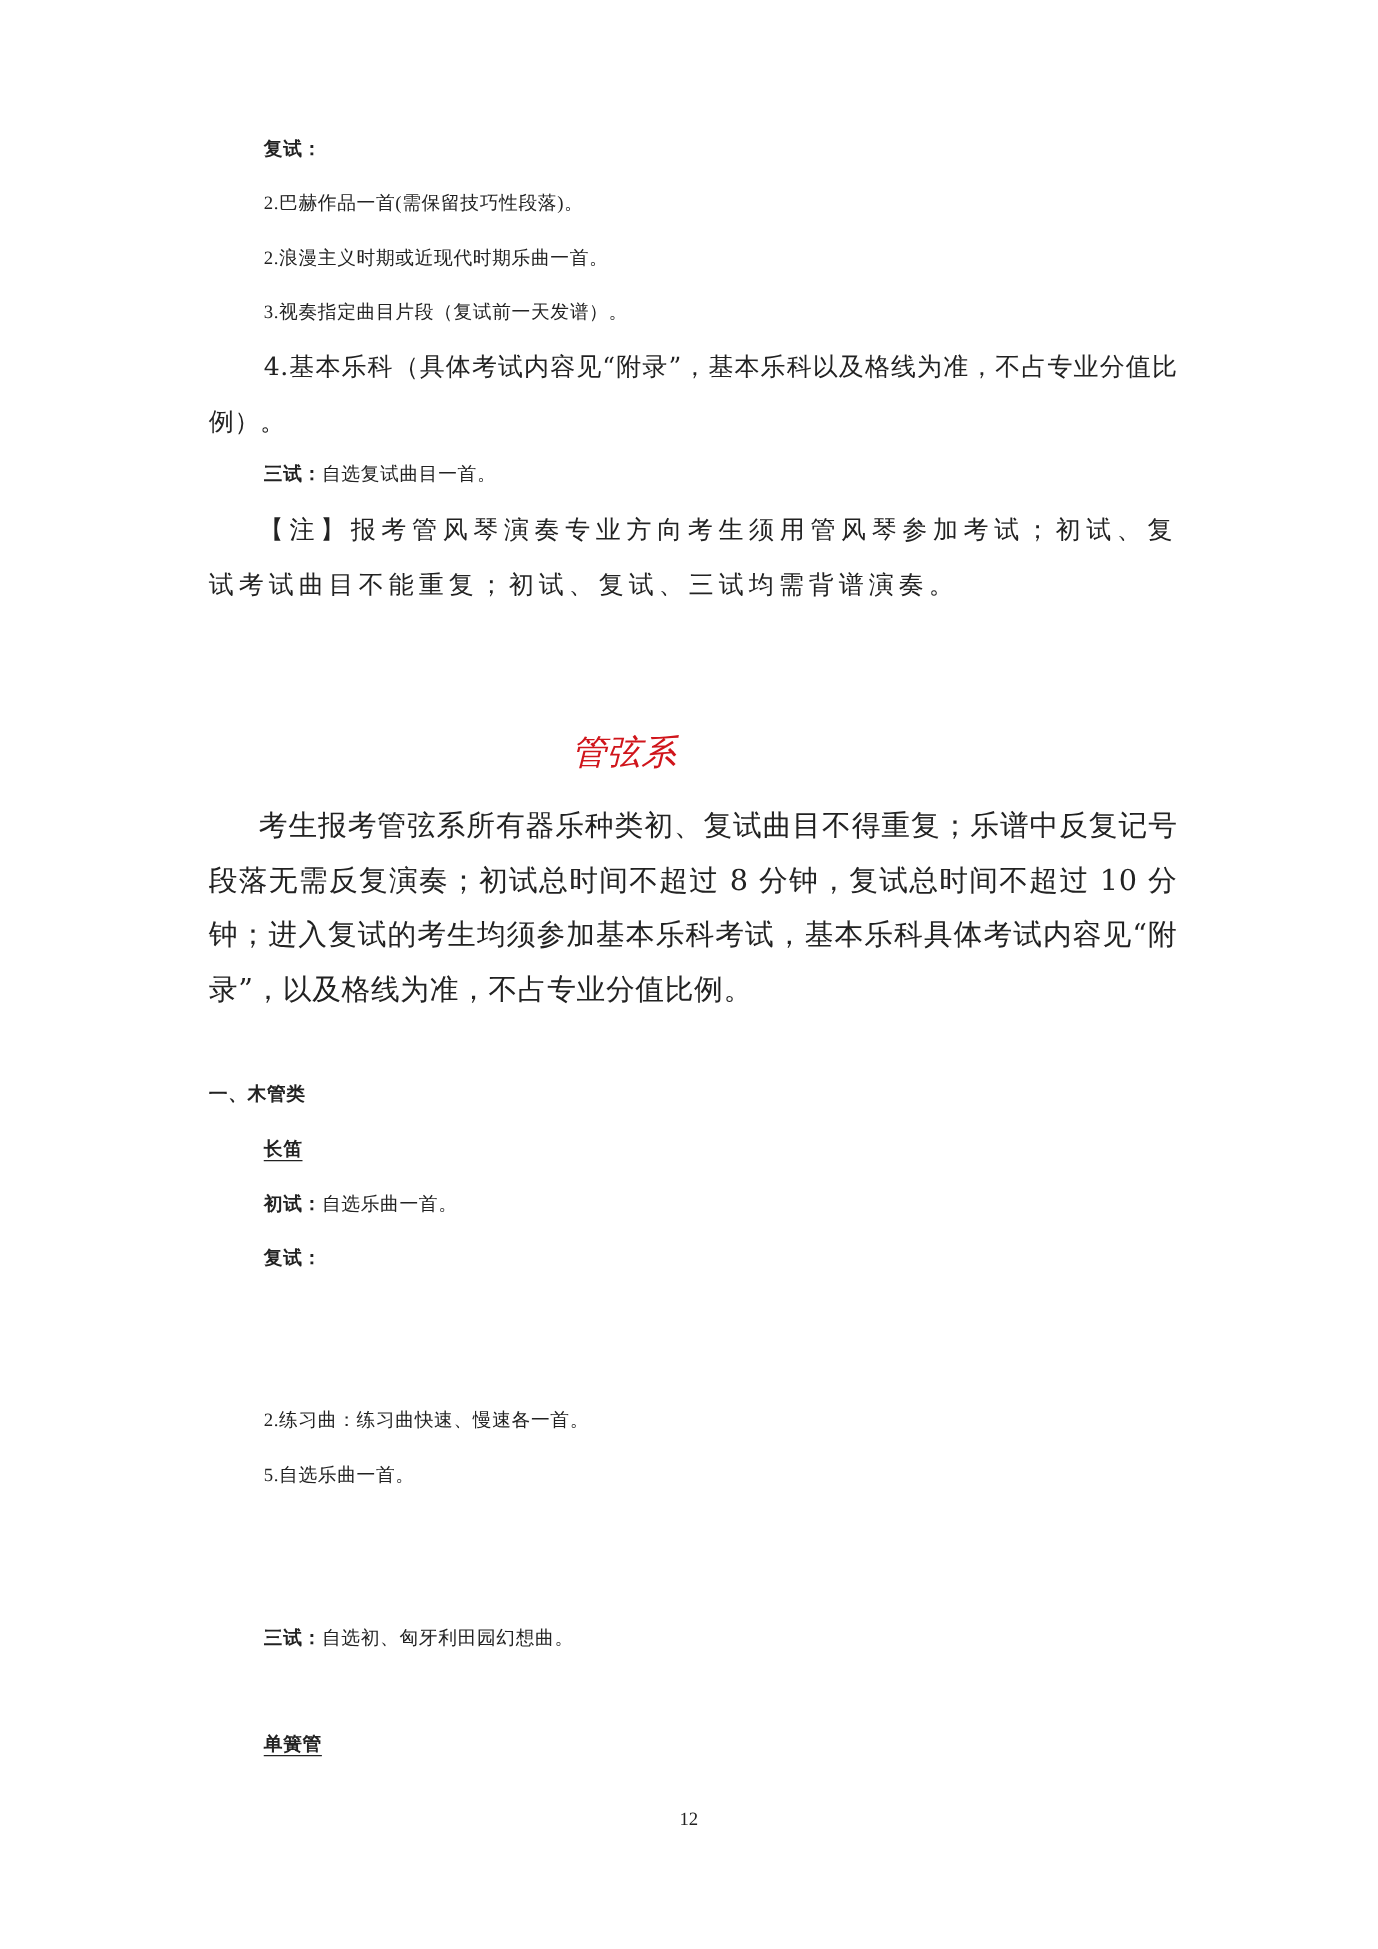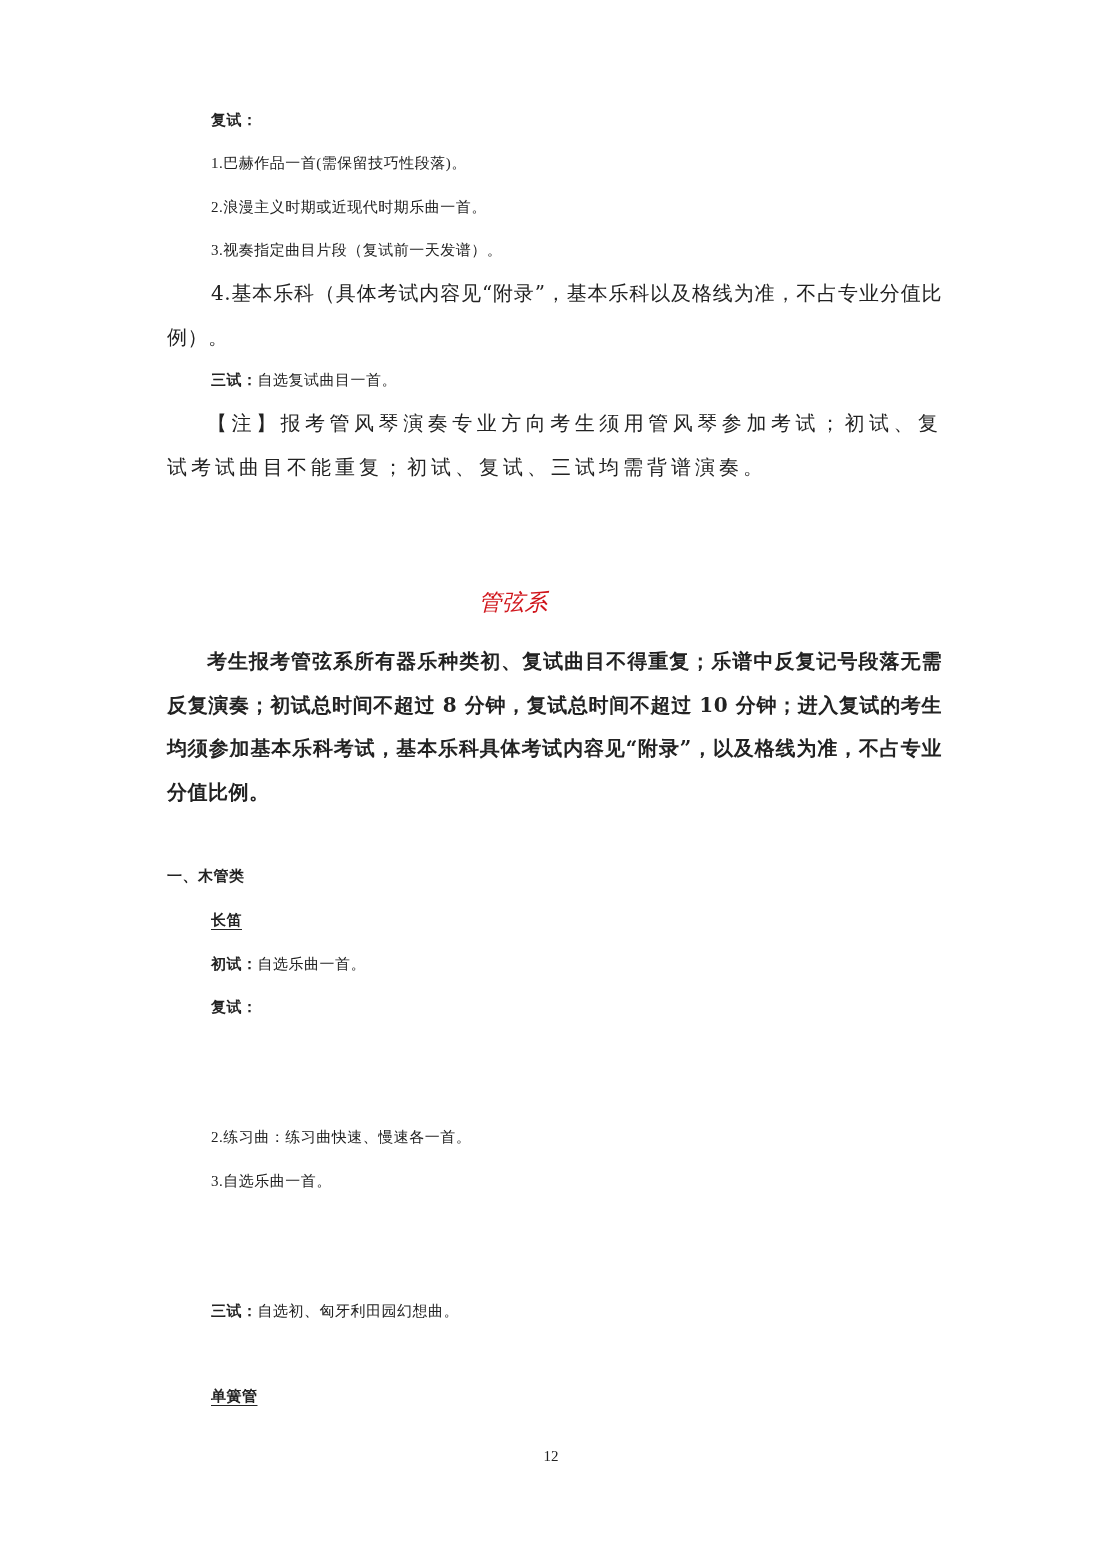--- a/index.html
+++ b/index.html
@@ -4,38 +4,38 @@
 <style>
   html, body { margin: 0; padding: 0; background: #ffffff; }
   body { width: 1102px; height: 1559px; position: relative; overflow: hidden;
          font-family: "DejaVu Serif", "Liberation Serif", serif; color: #222; }
   .page { position: absolute; left: 0; top: 0; width: 1102px; height: 1559px; }
   .line { position: absolute; left: 167px; font-size: 15px; line-height: 28px; white-space: nowrap; letter-spacing: 0.5px; font-family: Liberation Serif, serif; }
   .ind { left: 211px; }
   .bold { font-weight: bold; }
   .u { text-decoration: underline; text-underline-offset: 4px; }
   .title { position: absolute; left: 0; width: 998px; top: 580px; text-align: center;
-           font-size: 23px; font-style: italic; color: #d0151b; line-height: 44px;
-           font-family: "DejaVu Sans", sans-serif; margin-left: 14px; }
-  .para { position: absolute; left: 167px; width: 775px; font-size: 20px; font-weight: bold;
+           font-size: 28px; font-style: italic; color: #d0151b; line-height: 44px;
+           font-family: "DejaVu Sans", sans-serif; }
+  .para { position: absolute; left: 167px; width: 775px; font-size: 23px; font-weight: normal;
           line-height: 43.5px; text-align: justify; text-indent: 40px; letter-spacing: 0.5px; }
   .note { position: absolute; left: 167px; width: 775px; font-size: 20px; line-height: 43.5px;
           text-indent: 40px; letter-spacing: 4px; text-align: justify; }
   .wrap { position: absolute; left: 167px; width: 775px; font-size: 20px; line-height: 43.5px;
           text-indent: 44px; text-align: justify; letter-spacing: 0.5px; }
   .pgno { position: absolute; top: 1448px; left: 0; width: 1102px; text-align: center; font-size: 15px;
           font-family: "Liberation Serif", serif; }
 </style>
 </head>
 <body>
 
 <div class="page">
 
   <div class="line ind bold" style="top:106px">复试：</div>
-  <div class="line ind" style="top:149px">1.巴赫作品一首(需保留技巧性段落)。</div>
+  <div class="line ind" style="top:149px">2.巴赫作品一首(需保留技巧性段落)。</div>
   <div class="line ind" style="top:193px">2.浪漫主义时期或近现代时期乐曲一首。</div>
   <div class="line ind" style="top:236px">3.视奏指定曲目片段（复试前一天发谱）。</div>
   <div class="wrap" style="top:272px">4.基本乐科（具体考试内容见“附录”，基本乐科以及格线为准，不占专业分值比例）。</div>
 
   <div class="line ind" style="top:366px">
     <span class="bold">三试：</span><span>自选复试曲目一首。</span>
   </div>
 
   <div class="note" style="top:402px">【注】报考管风琴演奏专业方向考生须用管风琴参加考试；初试、复试考试曲目不能重复；初试、复试、三试均需背谱演奏。</div>
 
@@ -45,21 +45,21 @@
 
   <div class="line bold" style="top:862px">一、木管类</div>
   <div class="line ind bold u" style="top:906px">长笛</div>
 
   <div class="line ind" style="top:950px">
     <span class="bold">初试：</span><span>自选乐曲一首。</span>
   </div>
   <div class="line ind bold" style="top:993px">复试：</div>
 
   <div class="line ind" style="top:1123px">2.练习曲：练习曲快速、慢速各一首。</div>
-  <div class="line ind" style="top:1167px">3.自选乐曲一首。</div>
+  <div class="line ind" style="top:1167px">5.自选乐曲一首。</div>
 
   <div class="line ind" style="top:1297px">
     <span class="bold">三试：</span><span>自选初、匈牙利田园幻想曲。</span>
   </div>
 
   <div class="line ind bold u" style="top:1382px">单簧管</div>
 
   <div class="pgno">12</div>
 </div>
 

